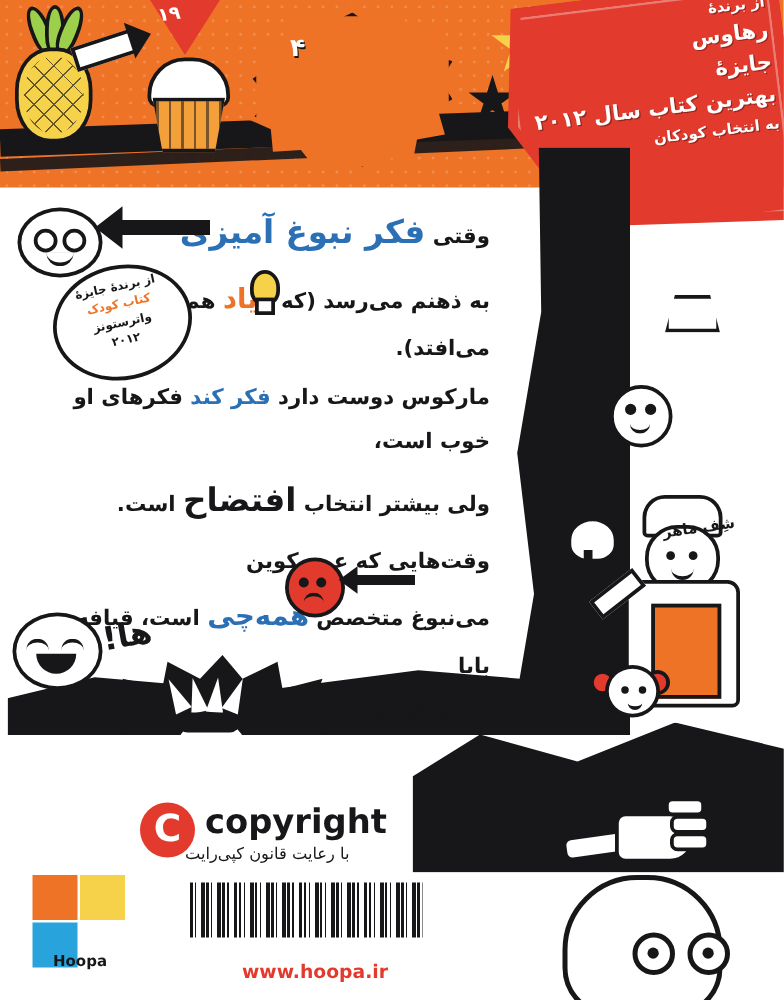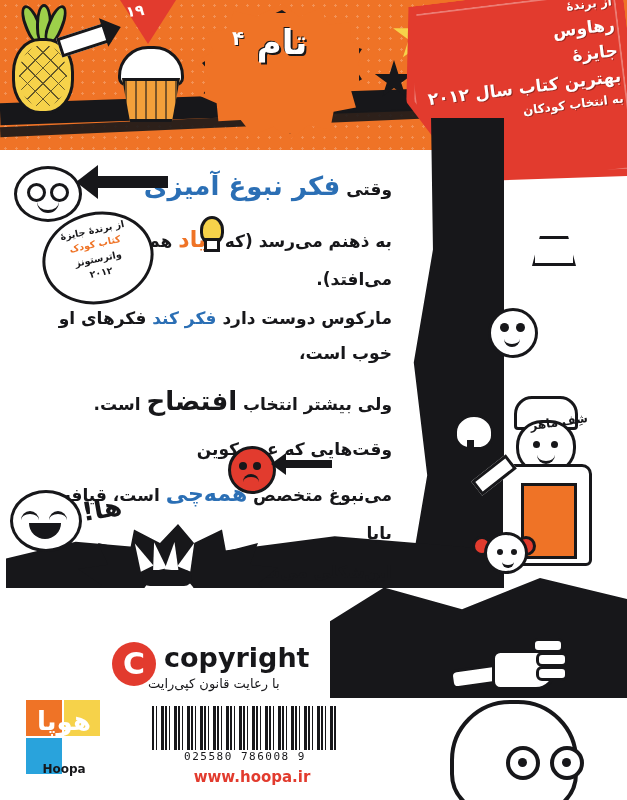--- a/index.html
+++ b/index.html
@@ -309,21 +309,20 @@
       <div class="cream"></div>
         <div class="cup"></div>
     </div>
 
     <div class="star st-yellow"></div>
     <div class="star st-black"></div>
   </div>
 
   <div class="title-burst">
     <div class="burst"></div>
-    <div class="title-txt title-1">تام</div>
     <div class="title-num">۴</div>
   </div>
 
   <div class="ribbon">
     <div class="inner-line"></div>
     <div class="ribbon-text">
       <span class="small">از برندهٔ</span>
       <span>رهاوس</span><br>
       <span>جایزهٔ</span><br>
       <span>بهترین کتاب سال ۲۰۱۲</span><br>
@@ -487,24 +486,22 @@
     <div class="c">C</div>
     <div class="w">copyright</div>
     <div class="fa">با رعایت قانون کپی‌رایت</div>
   </div>
 
   <div class="hoopa">
     <div class="sq hq1"></div>
       <div class="sq hq2"></div>
       <div class="sq hq3"></div>
       <div class="sq hq4"></div>
-    <div class="fa">هوپا</div>
     <div class="en">Hoopa</div>
   </div>
 
   <div class="barcode">
     <div class="bars"></div>
-    <div class="num">9 786008 025580</div>
   </div>
 
   <div class="site">www.hoopa.ir</div>
 
 </div>
 
 </body></html>

